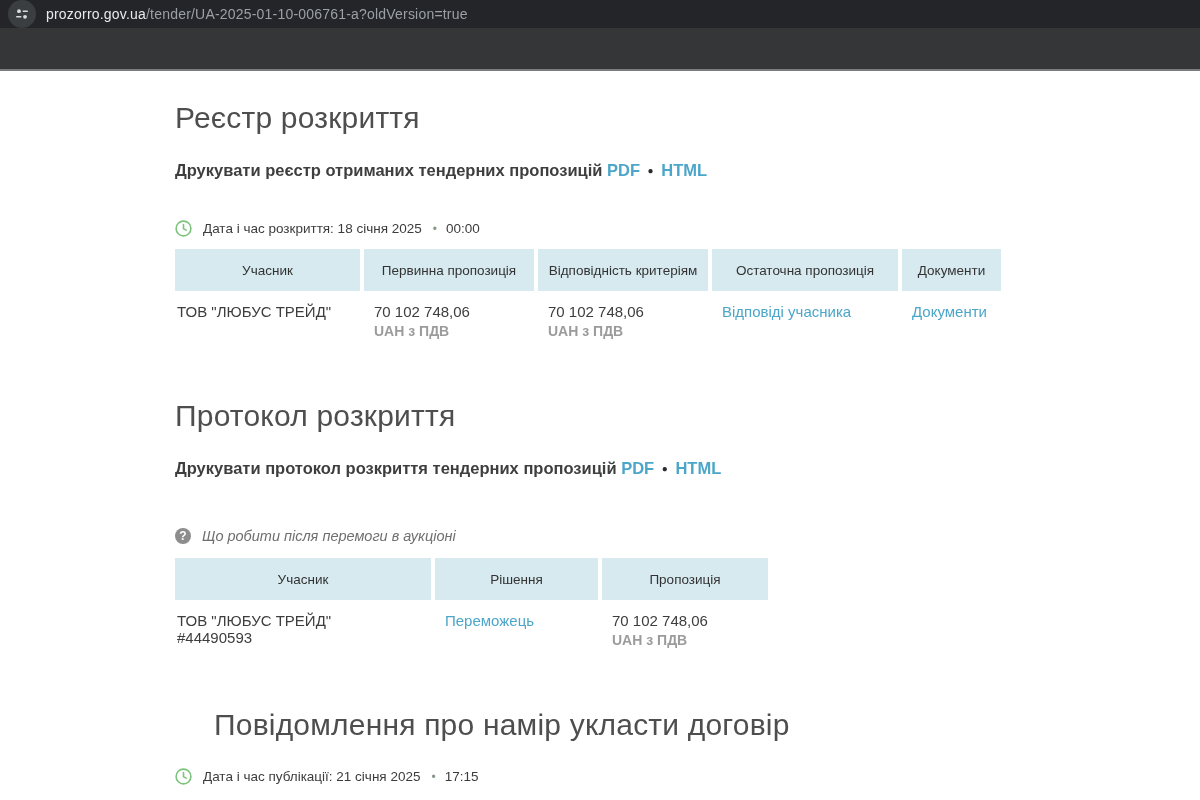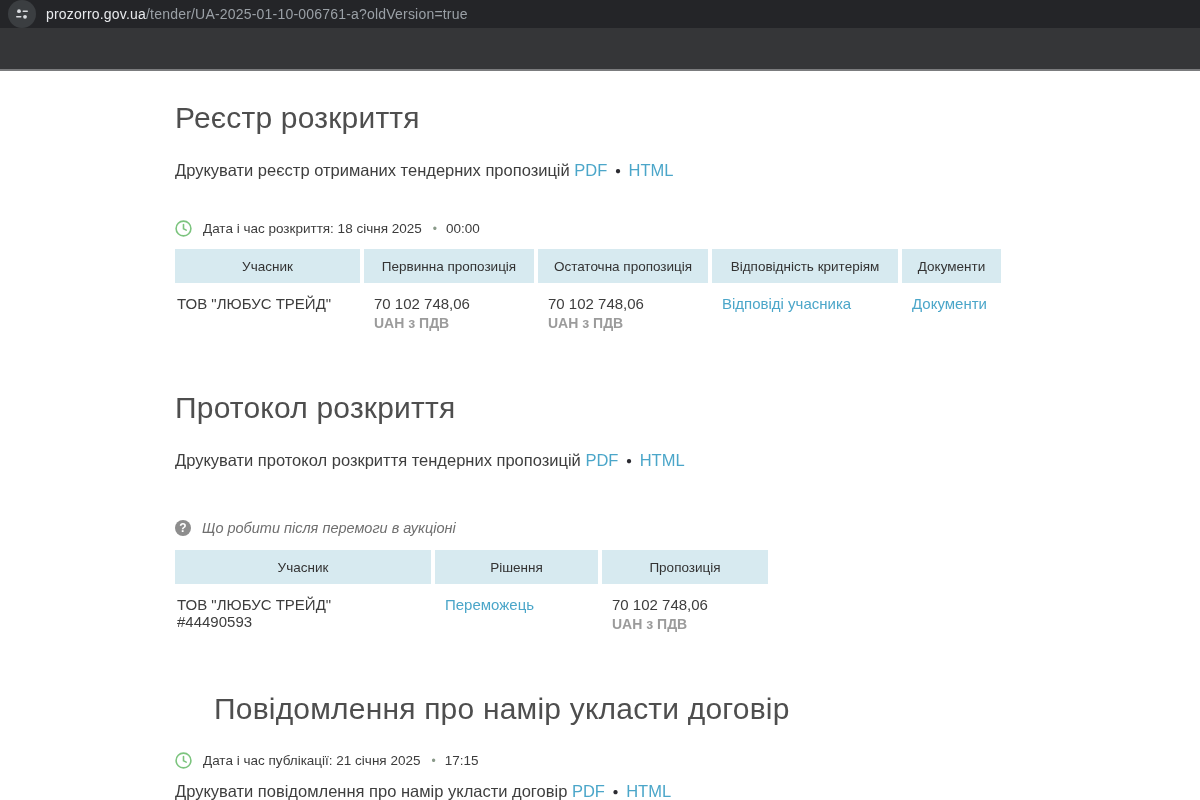--- a/index.html
+++ b/index.html
@@ -41,21 +41,21 @@
   h1 {
     font-size: 30px;
     font-weight: 300;
     color: #4e4e4e;
     letter-spacing: .2px;
   }
   .h-register { margin-top: 30px; }
   .h-protocol { margin-top: 50px; }
   .h-intent   { margin-top: 46px; margin-left: 39px; }
 
-  .print-line { margin-top: 26px; font-size: 16.5px; color: #3e3e3e; }
+  .print-line { margin-top: 26px; font-size: 16.5px; color: #3e3e3e; font-weight: bold; }
   .print-line .lnk { color: #4ba6c9; text-decoration: none; cursor: pointer; }
   .print-line .blt { color: #2b2b31; font-size: 10px; vertical-align: 2px; margin: 0 3px; }
 
   .date-row {
     display: flex; align-items: center;
     font-size: 13.5px; color: #3c3c3c;
   }
   .date-row .icon { margin-right: 11px; display: flex; }
   .date-row .dot { color: #8a9a8a; margin: 0 9px 0 11px; font-size: 12px; }
   .dr-1 { margin-top: 40px; }
@@ -75,21 +75,21 @@
     margin-right: 11px;
   }
 
   .tbl { display: grid; column-gap: 4px; }
   .tbl-1 { grid-template-columns: 185px 170px 170px 186px 99px; }
   .tbl-2 { grid-template-columns: 256px 163px 166px 229px; }
   .tbl-head { margin-top: 12px; }
   .t2-head { margin-top: 14px; }
   .th {
     background: #d7eaf0;
-    height: 34px;
+    height: 42px;
     display: flex; align-items: center; justify-content: center;
     font-size: 13.5px; color: #333333;
     text-align: center;
   }
   .tbl-body { margin-top: 2px; }
   .td { padding: 10px 6px 0 10px; font-size: 15px; color: #3d3d3d; }
   .td.first { padding-left: 2px; }
   .vat { color: #9b9b9b; font-size: 14px; margin-top: 3px; font-weight: bold; }
   .cell-link { color: #4ba6c9; text-decoration: none; cursor: pointer; display: inline-block; }
   .pub { font-size: 14px; }
@@ -133,22 +133,22 @@
       </svg>
     </span>
     <span>Дата і час розкриття: 18 січня 2025</span>
     <span class="dot">•</span>
     <span>00:00</span>
   </div>
 
   <div class="tbl tbl-1 tbl-head">
     <div class="th">Учасник</div>
     <div class="th">Первинна пропозиція</div>
+    <div class="th">Відповідність критеріям</div>
     <div class="th">Остаточна пропозиція</div>
-    <div class="th">Відповідність критеріям</div>
     <div class="th">Документи</div>
   </div>
 
   <div class="tbl tbl-1 tbl-body row-1">
     <div class="td first">ТОВ "ЛЮБУС ТРЕЙД"</div>
     <div class="td">
       <div>70 102 748,06</div>
       <div class="vat">UAH з ПДВ</div>
     </div>
     <div class="td">

